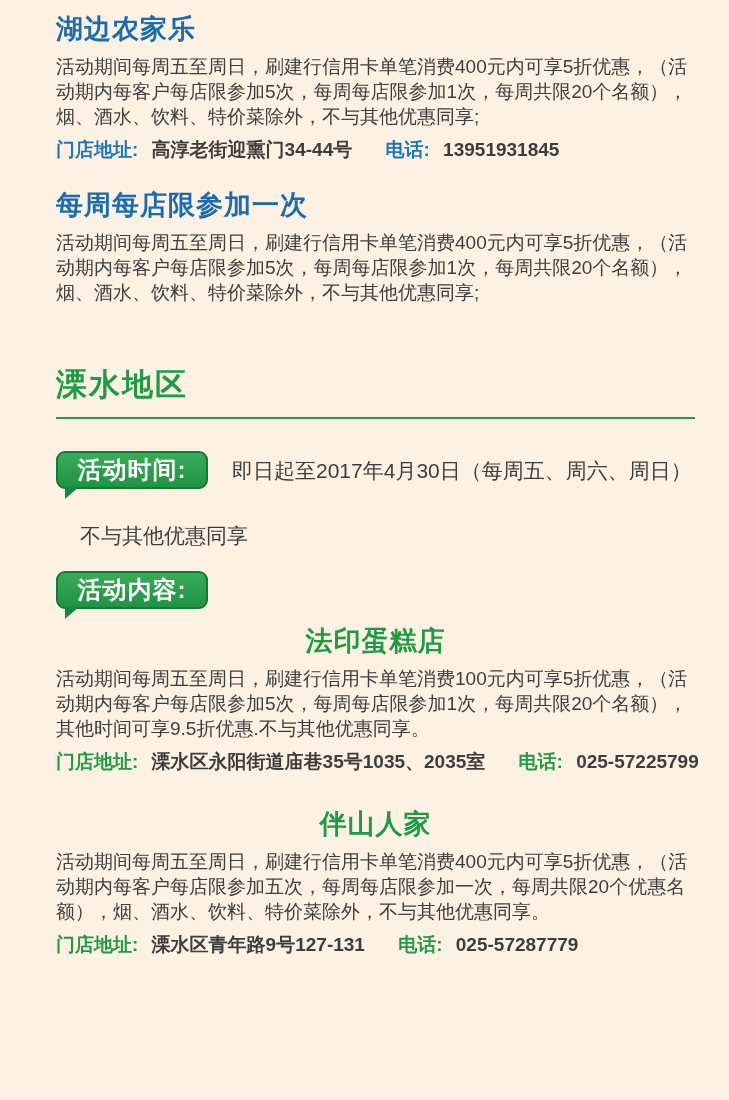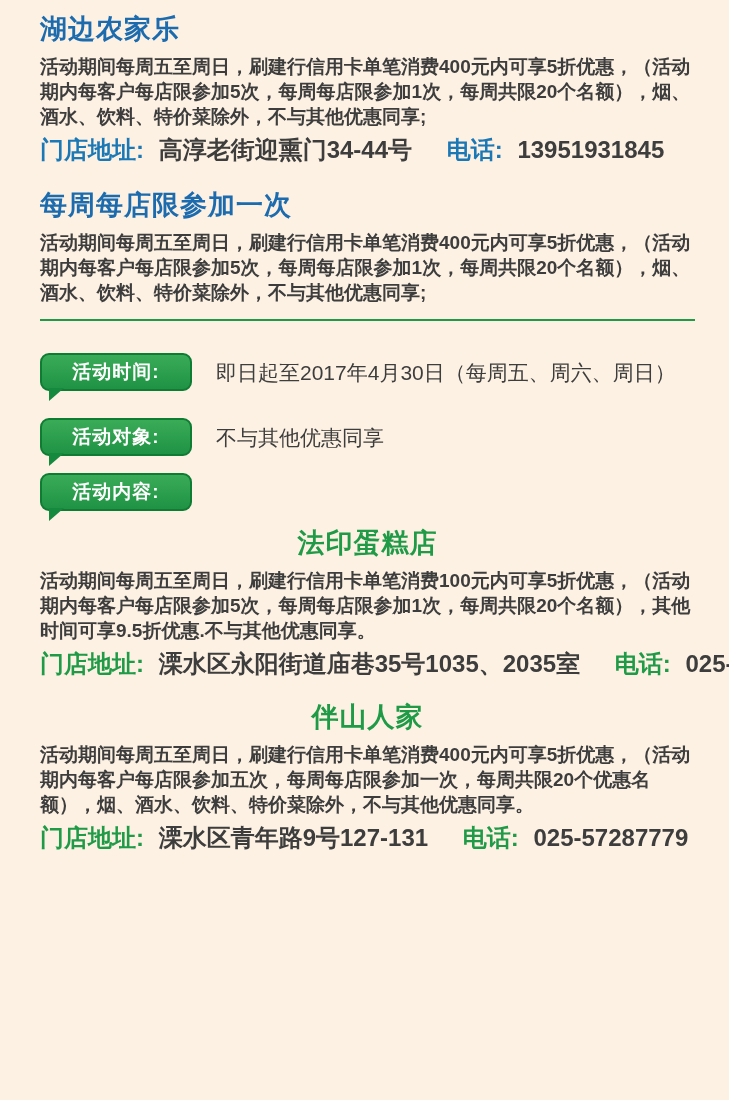--- a/index.html
+++ b/index.html
@@ -1,21 +1,21 @@
 <!DOCTYPE html>
 <html><head>
 <meta charset="utf-8">
 <style>
   html, body { margin: 0; padding: 0; }
   .page {
     position: relative;
     width: 729px;
     height: 1100px;
     box-sizing: border-box;
-    padding: 13px 34px 0 40px;
+    padding: 13px 34px 0 56px;
     background: #fdf1e3;
     font-family: "Liberation Sans", sans-serif;
     overflow: hidden;
   }
 
   
   .merchant h2 {
     margin: 0 0 9px 0;
     font-size: 27px;
     line-height: 32px;
@@ -23,40 +23,40 @@
     letter-spacing: 1px;
   }
   .theme-blue h2  { color: #1b6bae; }
   .theme-green h2 { color: #1f9a47; text-align: center; }
 
   .desc {
     margin: 0 0 8px 0;
     font-size: 19px;
     line-height: 25px;
     color: #3d3d3d;
-    font-weight: bold;
+    font-weight: normal;
     text-align: left;
   }
   .addr {
     margin: 0;
-    font-size: 24px;
+    font-size: 19px;
     line-height: 25px;
     color: #3d3d3d;
     font-weight: bold;
     white-space: nowrap;
   }
   .addr .lbl { }
   .theme-blue  .addr .lbl { color: #1b78b6; }
   .theme-green .addr .lbl { color: #1f9a47; }
   .addr .val { margin-left: 8px; }
   .addr .phone-lbl { margin-left: 28px; }
 
   .m2 { margin-top: 27px; }
   .m3 { margin-top: 16px; }
-  .m4 { margin-top: 25px; }
+  .m4 { margin-top: 34px; }
 
   
   .region-title {
     margin: 61px 0 0 0;
     font-size: 31px;
     line-height: 37px;
     font-weight: bold;
     color: #1f9a47;
     letter-spacing: 2px;
   }
@@ -89,21 +89,21 @@
     content: "";
     position: absolute;
     left: 7px;
     bottom: -12px;
     width: 0; height: 0;
     border-top: 13px solid #15893e;
     border-right: 15px solid transparent;
   }
   .badge .badge-text {
     color: #ffffff;
-    font-size: 19px;
+    font-size: 24px;
     font-weight: bold;
     letter-spacing: 1px;
   }
   .info-text {
     margin-left: 24px;
     width: 484px;
     padding-top: 2px;
     font-size: 21px;
     line-height: 36px;
     color: #3d3d3d;
@@ -124,33 +124,31 @@
       <span class="lbl phone-lbl">电话:</span>
       <span class="val">13951931845</span>
     </p>
   </section>
 
   <section class="merchant theme-blue m2">
     <h2>每周每店限参加一次</h2>
     <p class="desc">活动期间每周五至周日，刷建行信用卡单笔消费400元内可享5折优惠，（活动期内每客户每店限参加5次，每周每店限参加1次，每周共限20个名额），烟、酒水、饮料、特价菜除外，不与其他优惠同享;</p>
   </section>
 
+  <h1 class="region-title">溧水地区</h1>
   <div class="rule"></div>
 
   <div class="info-row row1">
     <div class="badge">
       <span class="badge-text">活动时间:</span>
     </div>
     <div class="info-text">即日起至2017年4月30日（每周五、周六、周日）</div>
   </div>
 
   <div class="info-row row2">
-    <div class="badge">
-      <span class="badge-text">活动对象:</span>
-    </div>
     <div class="info-text">不与其他优惠同享</div>
   </div>
 
   <div class="info-row row3">
     <div class="badge">
       <span class="badge-text">活动内容:</span>
     </div>
   </div>
 
   <section class="merchant theme-green m3">

